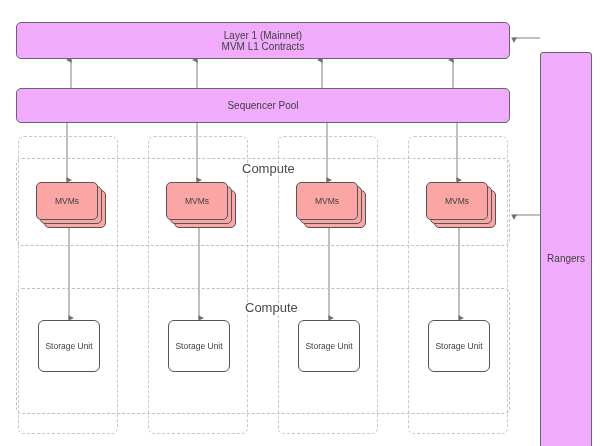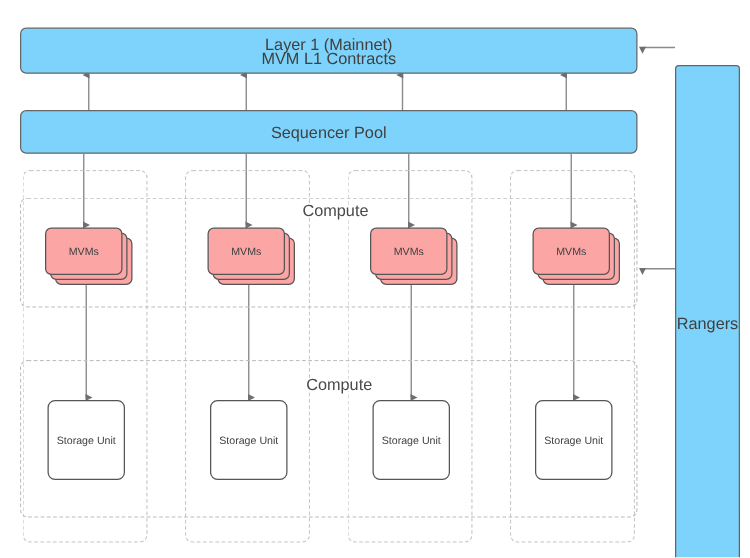--- a/index.html
+++ b/index.html
@@ -12,29 +12,29 @@
     width:600px;
     height:446px;
     background:#ffffff;
     overflow:hidden;
   }
 
   
   .solidbox{
     position:absolute;
     box-sizing:border-box;
-    background:#7dd3fc;
+    background:#f0abfc;
     border:1.4px solid #666666;
     border-radius:5px;
     display:flex;
     align-items:center;
     justify-content:center;
     flex-direction:column;
     color:#404040;
-    font-size:13px;
+    font-size:10px;
     line-height:11px;
     text-align:center;
     white-space:pre-line;
   }
   #layer1-box{ left:16px; top:22px; width:494px; height:37px; }
   #sequencer-box{ left:16px; top:88px; width:494px; height:35px; }
   #rangers-box{
     left:540px; top:20px; width:52px; height:412px;
     border-radius:3px;
     justify-content:center;
@@ -106,21 +106,21 @@
   #mvm-1{ left:166px; }
   #mvm-2{ left:296px; }
   #mvm-3{ left:426px; }
 
   
   .storage-unit{
     position:absolute;
     box-sizing:border-box;
     top:320px;
     width:62px;
-    height:64px;
+    height:52px;
     background:#ffffff;
     border:1.4px solid #555555;
     border-radius:6px;
     display:flex;
     align-items:center;
     justify-content:center;
     color:#404040;
     font-size:8.5px;
     white-space:nowrap;
   }

